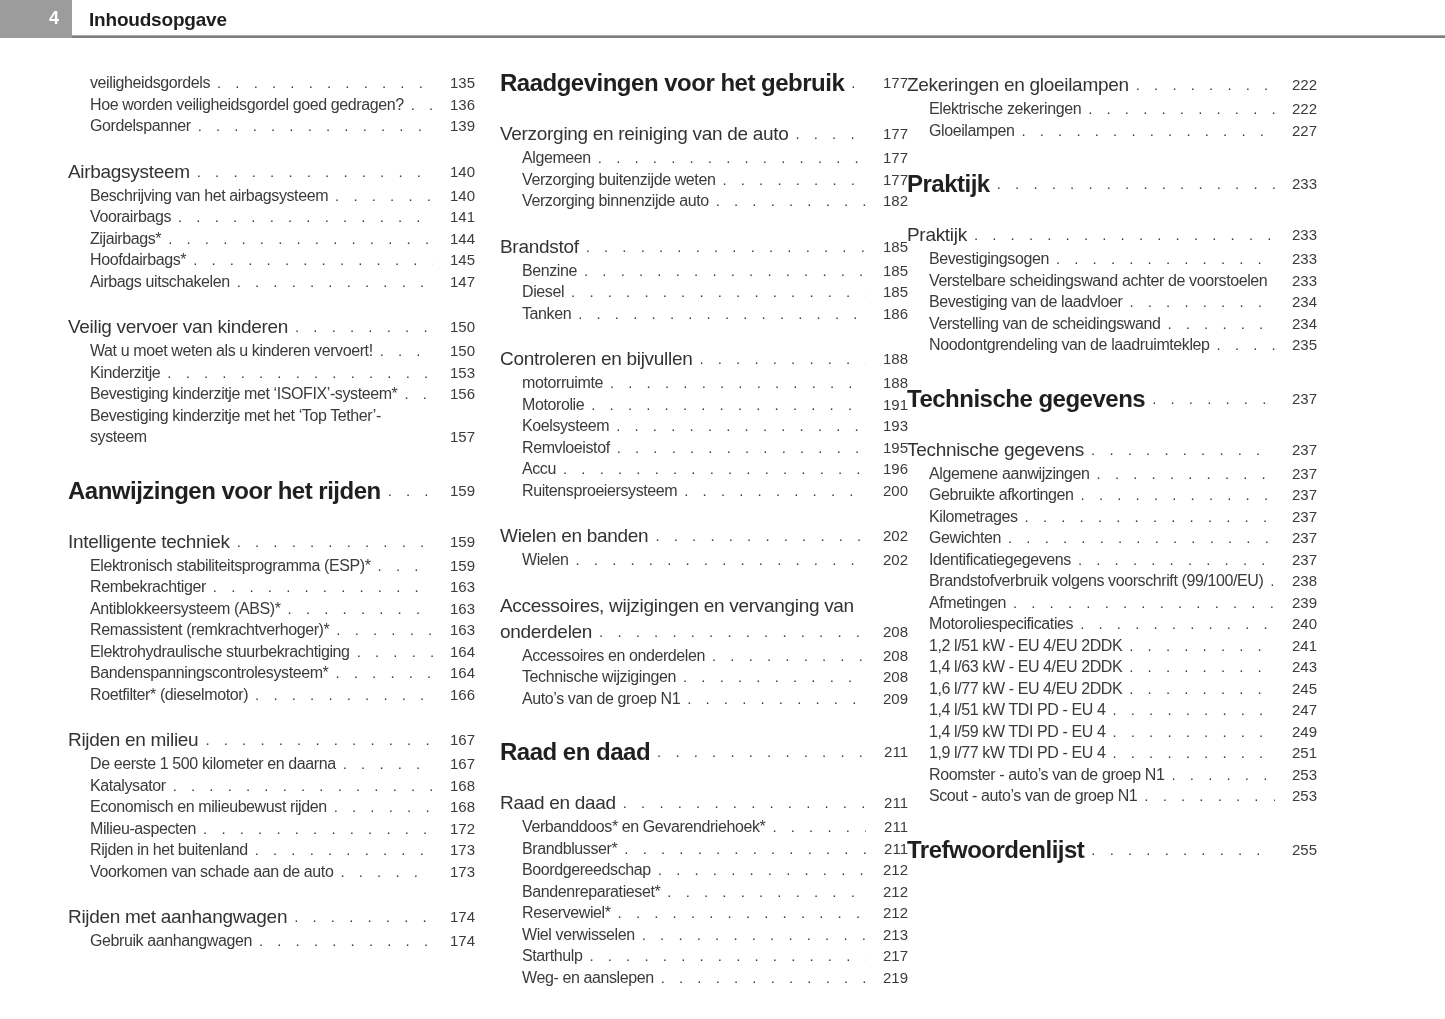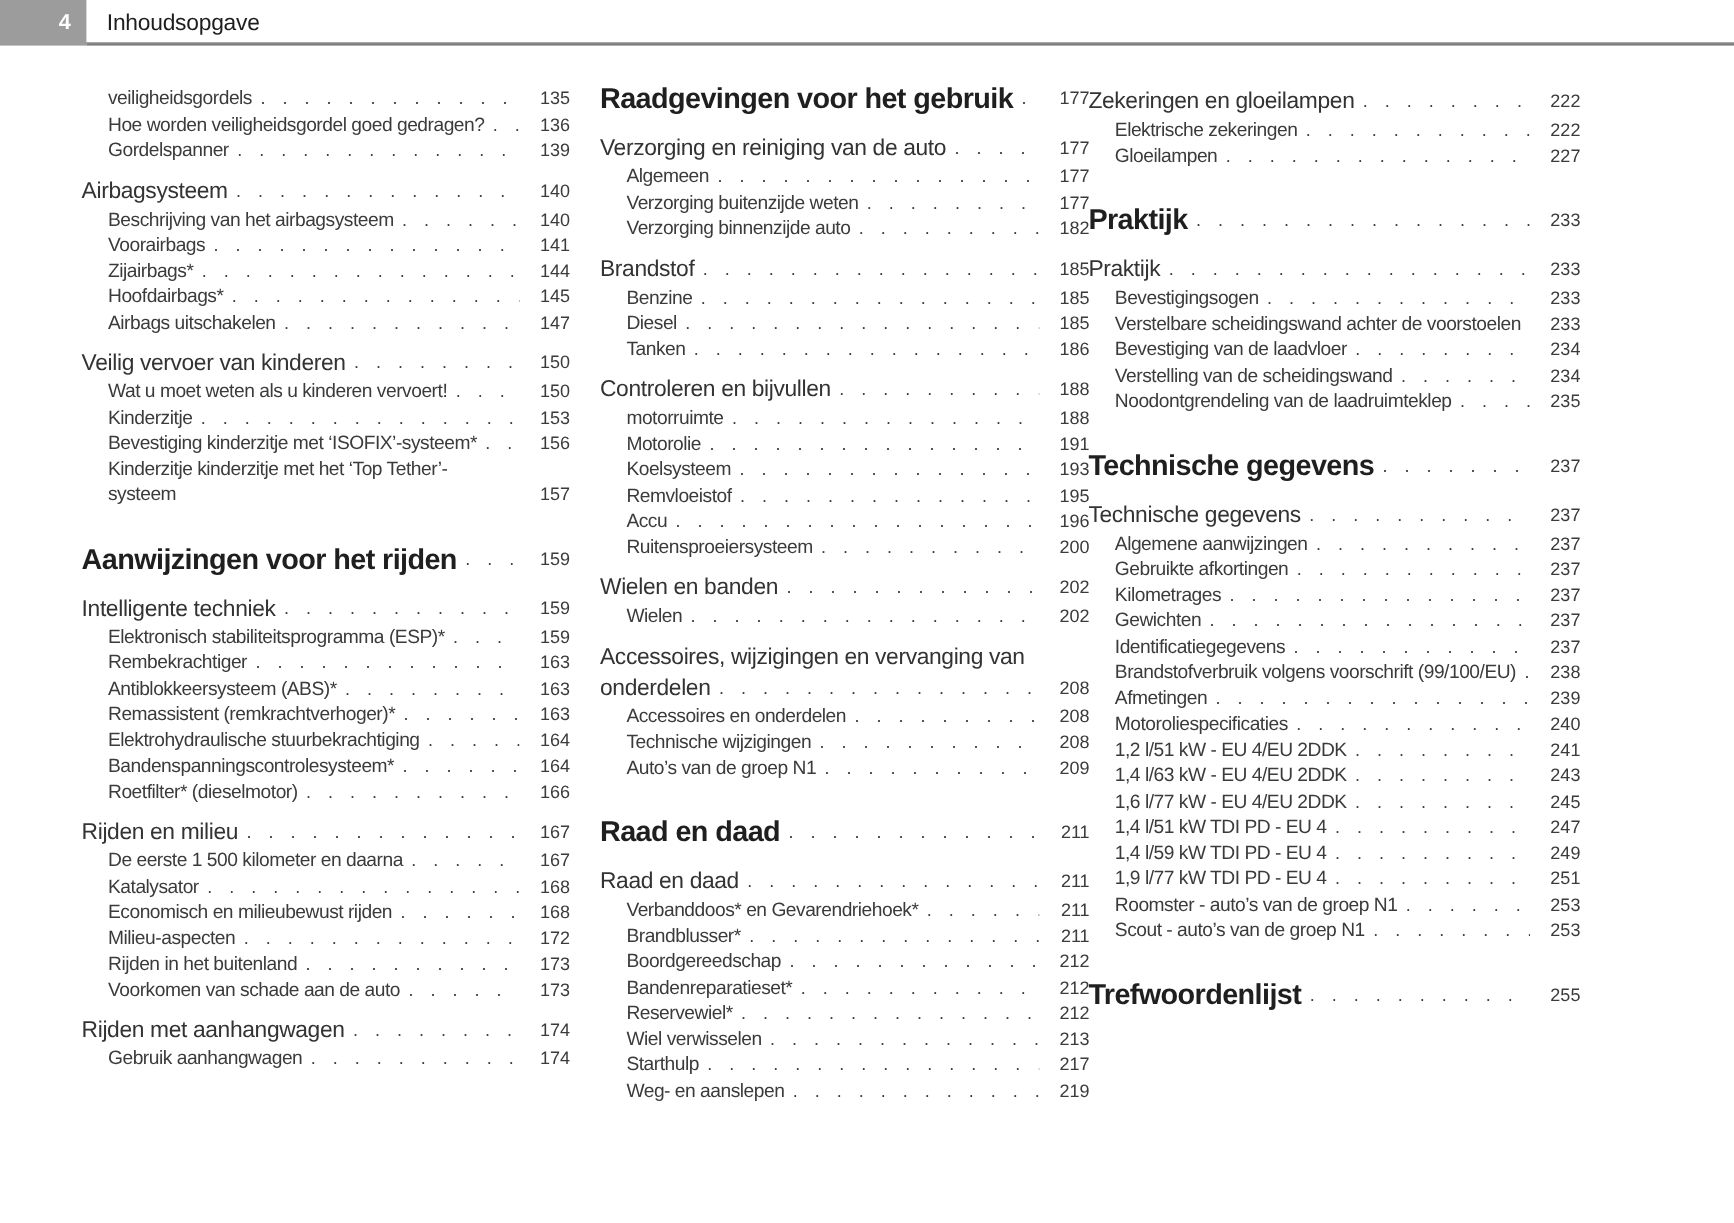--- a/index.html
+++ b/index.html
@@ -18,38 +18,38 @@
     background: #9c9c9c;
     box-sizing: border-box;
     text-align: right;
     padding: 8px 13px 0 0;
   }
   .pagebox span {
     color: #ffffff; font-size: 18px; font-weight: bold;
   }
   .header-title {
     position: absolute; left: 89px; top: 9px;
-    font-size: 19px; font-weight: normal; color: #1e1e1e;
+    font-size: 19px; font-weight: bold; color: #1e1e1e;
     letter-spacing: -0.2px;
   }
   .header-rule {
     position: absolute; left: 72px; right: 0; top: 35px;
     height: 3px; background: #7d7d7d;
     border-top: 1px solid #a8a8a8;
     box-sizing: border-box;
   }
   
   .col { position: absolute; }
   #col0 { left: 68px;  width: 407px; top: 72px; }
   #col1 { left: 500px; width: 408px; top: 66px; }
   #col2 { left: 907px; width: 410px; top: 72px; }
 
   .entry { font-size: 16px; line-height: 21.5px; letter-spacing: -0.4px; color: #3b3b3b; }
   .entry.sub { padding-left: 22px; }
-  .entry.section { font-size: 19px; line-height: 26px; letter-spacing: -0.3px; margin-top: 10px; color: #333333; }
+  .entry.section { font-size: 19px; line-height: 26px; letter-spacing: -0.3px; margin-top: 22px; color: #333333; }
   .entry.chapter {
     font-size: 24px; font-weight: bold; line-height: 33px;
     letter-spacing: -0.5px; margin: 26px 0 12px 0; color: #1f1f1f;
   }
   .col .entry:first-child { margin-top: 0; }
 
   .labelline { white-space: nowrap; }
   .row { display: flex; align-items: flex-end; }
   .label { flex: 0 1 auto; min-width: 0; }
   .dots {
@@ -164,21 +164,21 @@
     </div>
     <div class="entry sub">
       <div class="row">
         <span class="label">Bevestiging kinderzitje met ‘ISOFIX’-systeem*</span>
         <span class="dots"></span>
         <span class="num">156</span>
       </div>
     </div>
     <div class="entry sub">
       <div class="row">
-        <span class="label">Kinderzitje kinderzitje met het ‘Top Tether’-systeem</span>
+        <span class="label">Bevestiging kinderzitje met het ‘Top Tether’-systeem</span>
         <span class="dots"></span>
         <span class="num">157</span>
       </div>
     </div>
     <div class="entry chapter">
       <div class="row">
         <span class="label">Aanwijzingen voor het rijden</span>
         <span class="dots"></span>
         <span class="num">159</span>
       </div>

